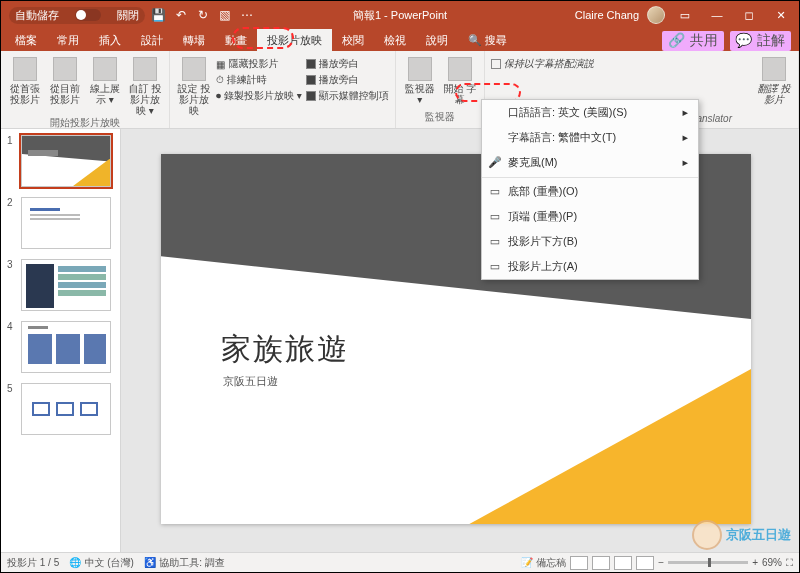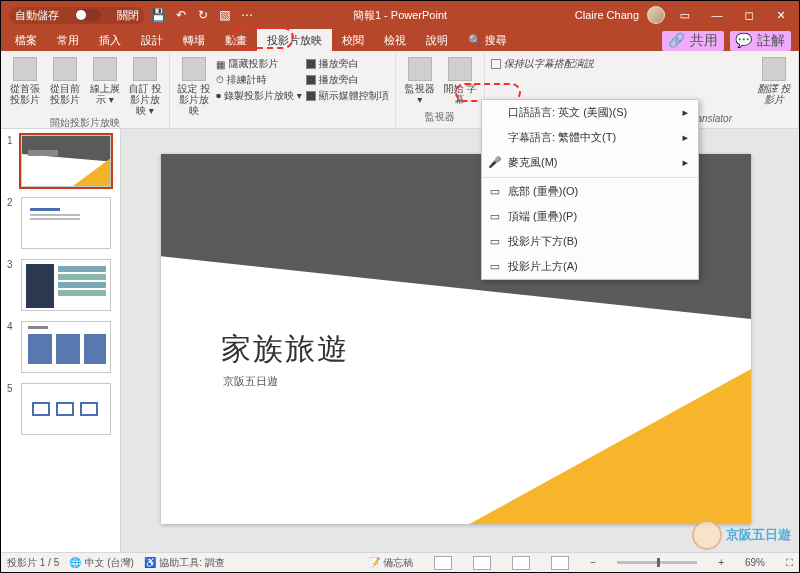--- a/index.html
+++ b/index.html
@@ -46,21 +46,21 @@
 .slide { position:absolute; left:40px; top:25px; width:590px; height:370px; background:#fff; box-shadow:0 1px 4px rgba(0,0,0,.25); overflow:hidden; }
 .slide .gray { position:absolute; left:0; top:0; right:0; height:165px; background:#5a5a5a; clip-path:polygon(0 0,100% 0,100% 100%,0 62%); }
 .slide .yel { position:absolute; right:0; bottom:0; width:320px; height:155px; background:#f7b52c; clip-path:polygon(12% 100%,100% 0,100% 100%); }
 .slide .title { position:absolute; left:60px; top:175px; font-size:30px; color:#333; letter-spacing:2px; }
 .slide .sub { position:absolute; left:62px; top:220px; font-size:11px; color:#555; }
 .menu { position:absolute; left:480px; top:98px; width:218px; background:#fcfcfc; border:1px solid #c8c8c8; box-shadow:2px 2px 6px rgba(0,0,0,.25); font-size:11px; color:#333; z-index:200; }
 .menu-item { padding:5px 10px 5px 26px; display:flex; align-items:center; justify-content:space-between; position:relative; }
 .menu-item .mi-ico { position:absolute; left:6px; width:14px; height:14px; display:flex; align-items:center; justify-content:center; font-size:11px; color:#555; }
 .menu-item.sep { border-top:1px solid #e0e0e0; margin-top:2px; padding-top:6px; }
 .statusbar { position:absolute; left:0; right:0; bottom:0; height:20px; background:#f3f2f1; border-top:1px solid #d6d6d6; font-size:10px; color:#555; display:flex; align-items:center; padding:0 6px; gap:10px; }
-.statusbar .right { margin-left:auto; display:flex; align-items:center; gap:21px; }
+.statusbar .right { margin-left:auto; display:flex; align-items:center; gap:4px; }
 .viewbtn { width:18px; height:14px; border:1px solid #aaa; background:#fff; }
 .zoom { width:80px; height:3px; background:#c0c0c0; position:relative; }
 .zoom::after { content:""; position:absolute; left:50%; top:-3px; width:3px; height:9px; background:#666; }
 .watermark { position:absolute; right:8px; bottom:22px; display:flex; align-items:center; gap:4px; opacity:.8; z-index:300; font-size:13px; color:#2aa0d8; font-weight:bold; }
 .wm-face { width:30px; height:30px; border-radius:50%; background:#fce3c4; border:2px solid #e0b080; position:relative; }
 </style>
 </head>
 <body>
 
 <div class="titlebar">

